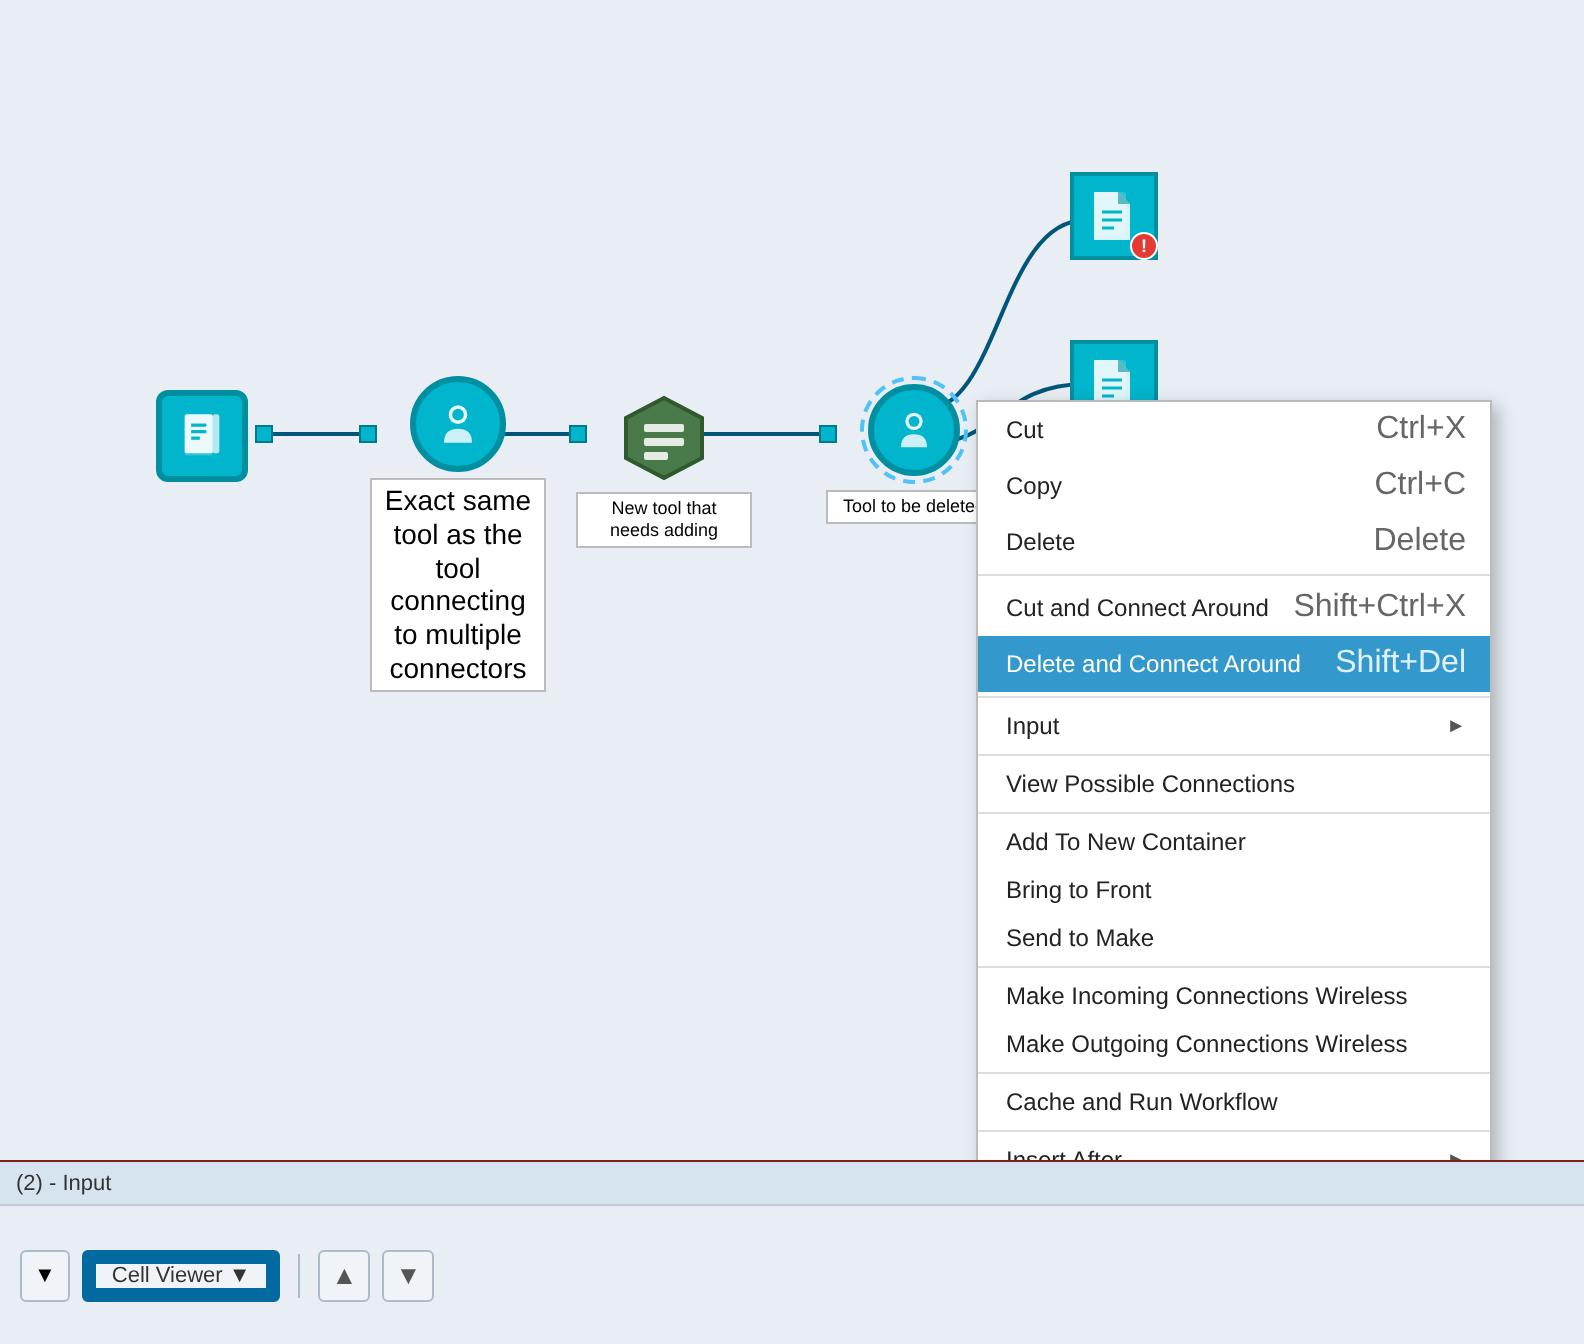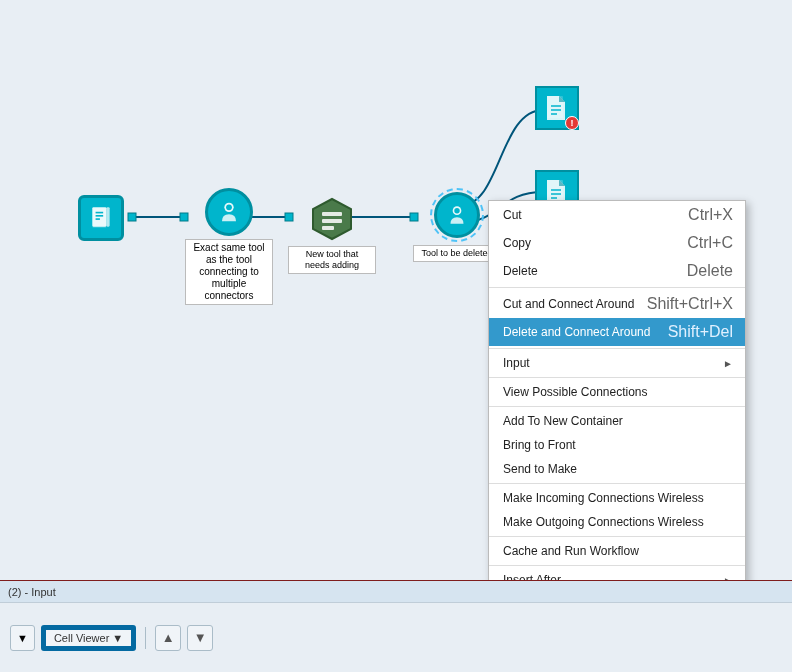--- a/index.html
+++ b/index.html
@@ -150,21 +150,21 @@
       display: flex;
       align-items: center;
       padding: 0 10px;
       gap: 6px;
     }
 
     .toolbar-btn {
       height: 26px;
       padding: 0 8px;
       background: #f0f4f8;
-      border: 5px solid #0369a1;
+      border: 7px solid #0369a1;
       border-radius: 3px;
       cursor: pointer;
       font-size: 11px;
       display: flex;
       align-items: center;
       gap: 3px;
       color: #333;
     }
 
     .toolbar-dropdown {
@@ -240,21 +240,21 @@
   </div>
 
   <div class="tool-node" style="left:185px; top:188px;">
     <div class="node-icon teal" style="width:48px;height:48px;display:flex;align-items:center;justify-content:center;position:relative;">
       <svg width="28" height="28" viewBox="0 0 24 24" fill="white">
         <circle cx="12" cy="8" r="4" fill="white" opacity="0.9"></circle>
         <path d="M6 20 Q6 14 12 14 Q18 14 18 20" fill="white" opacity="0.8"></path>
         <circle cx="12" cy="8" r="2.5" fill="#00b5cc"></circle>
       </svg>
     </div>
-    <div class="node-label" style="font-size:10px;width:88px;line-height:1.2;background:white;border:1px solid #bbb;padding:2px 4px;text-align:center;margin-top:3px;">Exact same tool as the tool connecting to multiple connectors</div>
+    <div class="node-label" style="font-size:14px;width:88px;line-height:1.2;background:white;border:1px solid #bbb;padding:2px 4px;text-align:center;margin-top:3px;">Exact same tool as the tool connecting to multiple connectors</div>
   </div>
 
   <div class="tool-node" style="left:288px; top:195px;">
     <div style="width:48px;height:48px;position:relative;display:flex;align-items:center;justify-content:center;">
       <svg width="48" height="48" viewBox="0 0 48 48">
         <polygon points="24,4 43,14 43,34 24,44 5,34 5,14" fill="#4a7a4a" stroke="#2e5a2e" stroke-width="2"></polygon>
         <rect x="14" y="17" width="20" height="4" rx="1" fill="white" opacity="0.85"></rect>
         <rect x="14" y="24" width="20" height="4" rx="1" fill="white" opacity="0.85"></rect>
         <rect x="14" y="31" width="12" height="4" rx="1" fill="white" opacity="0.85"></rect>
       </svg>

